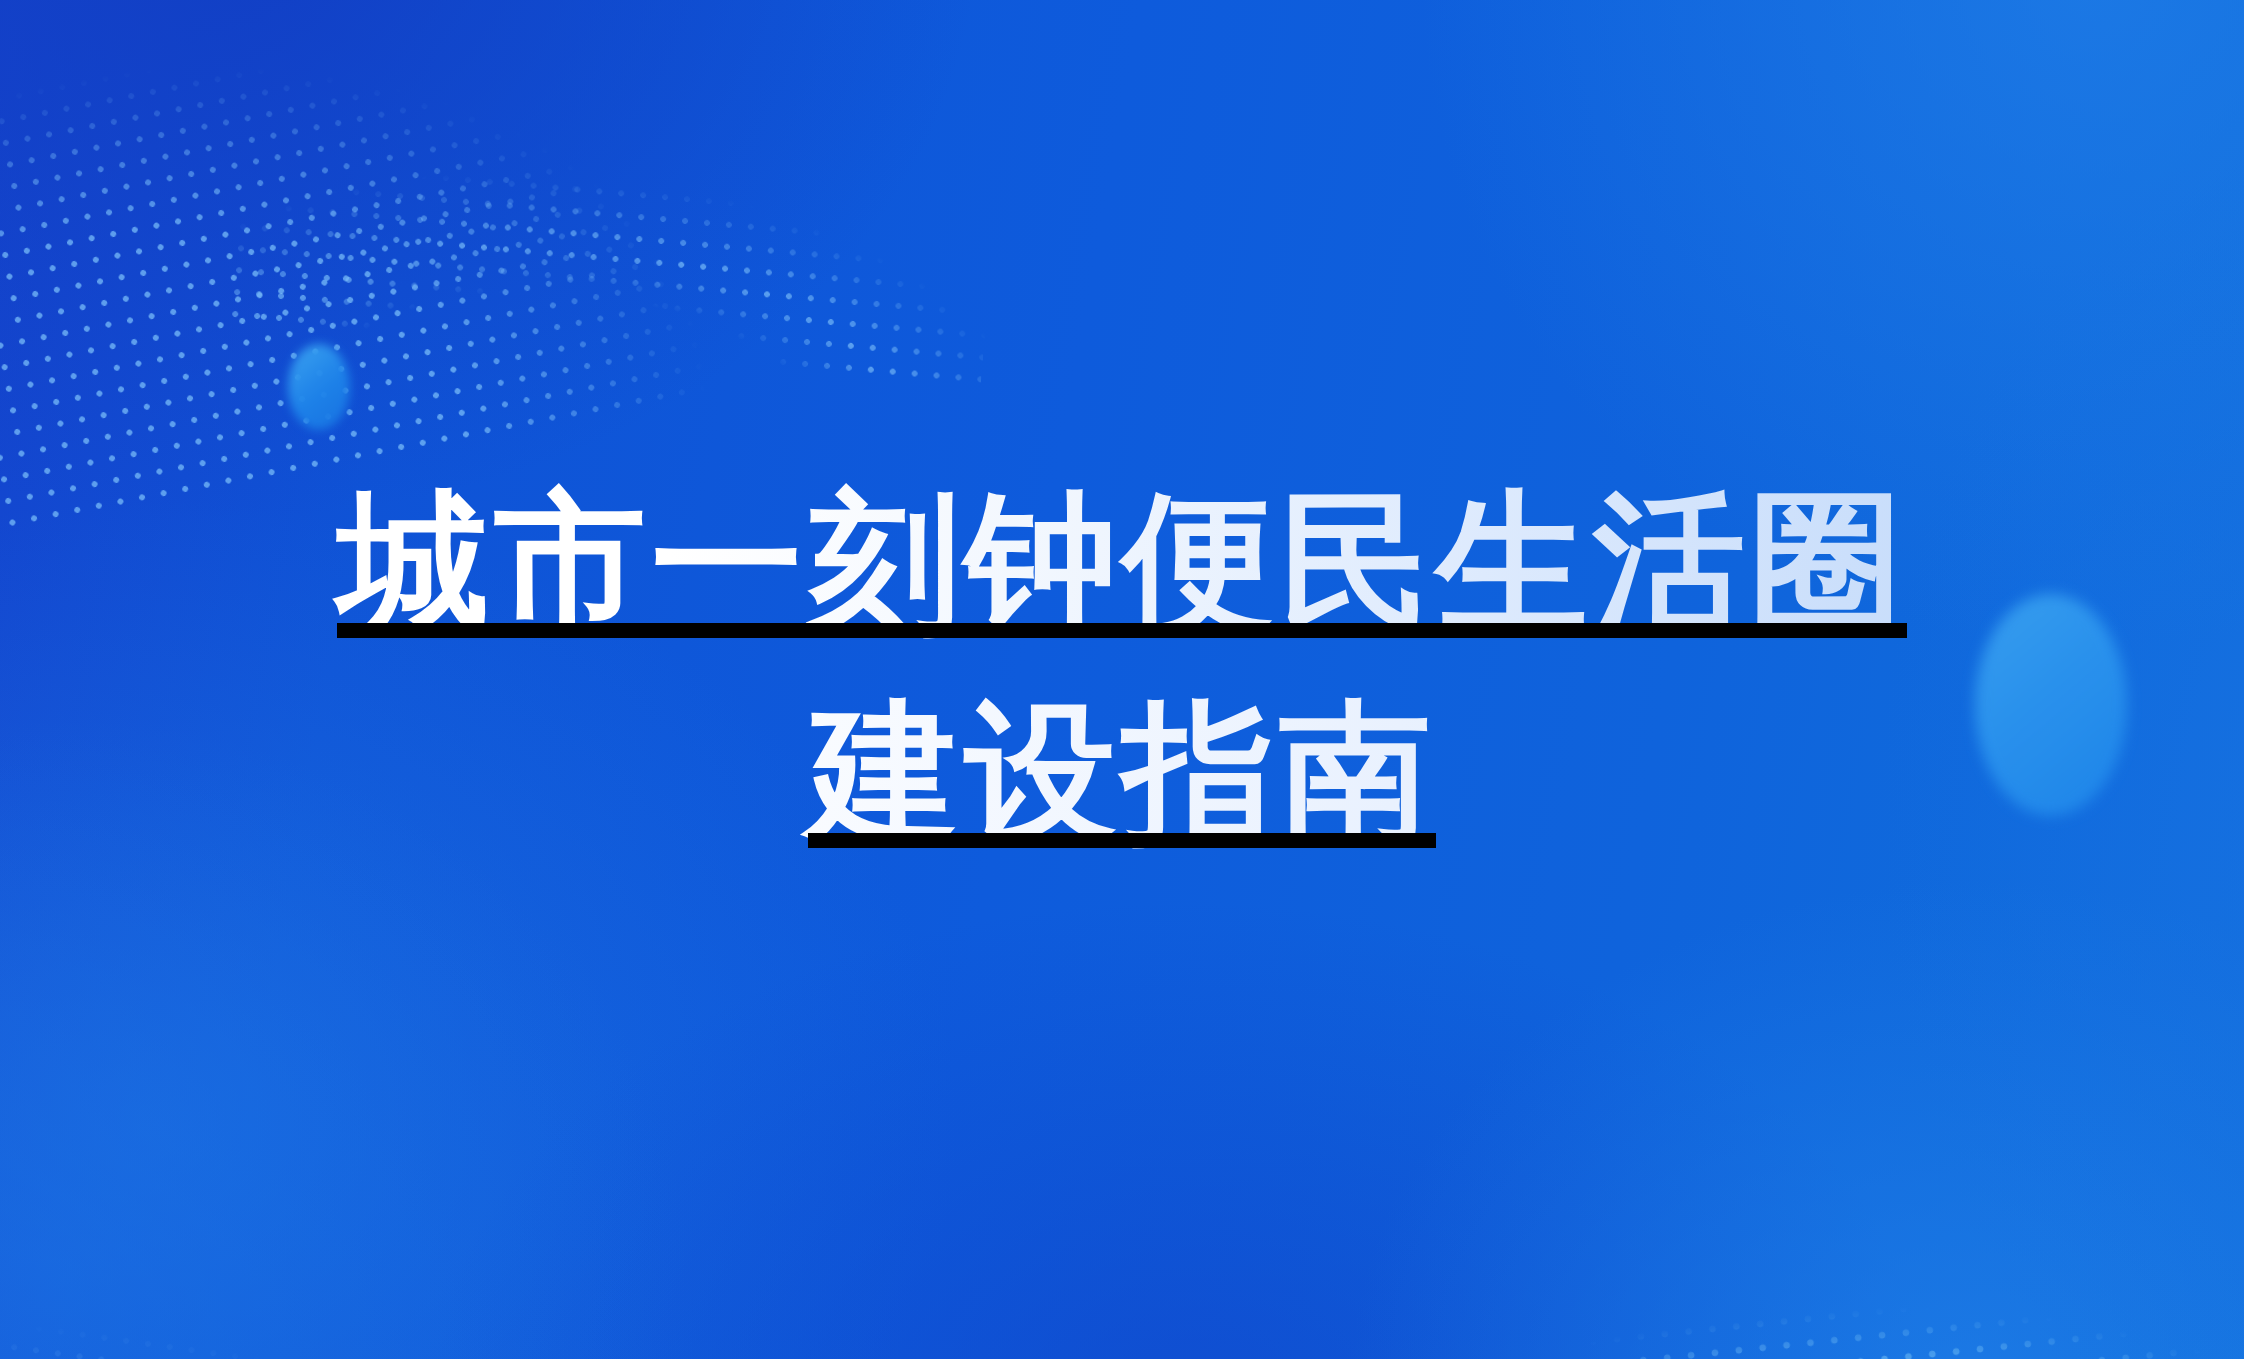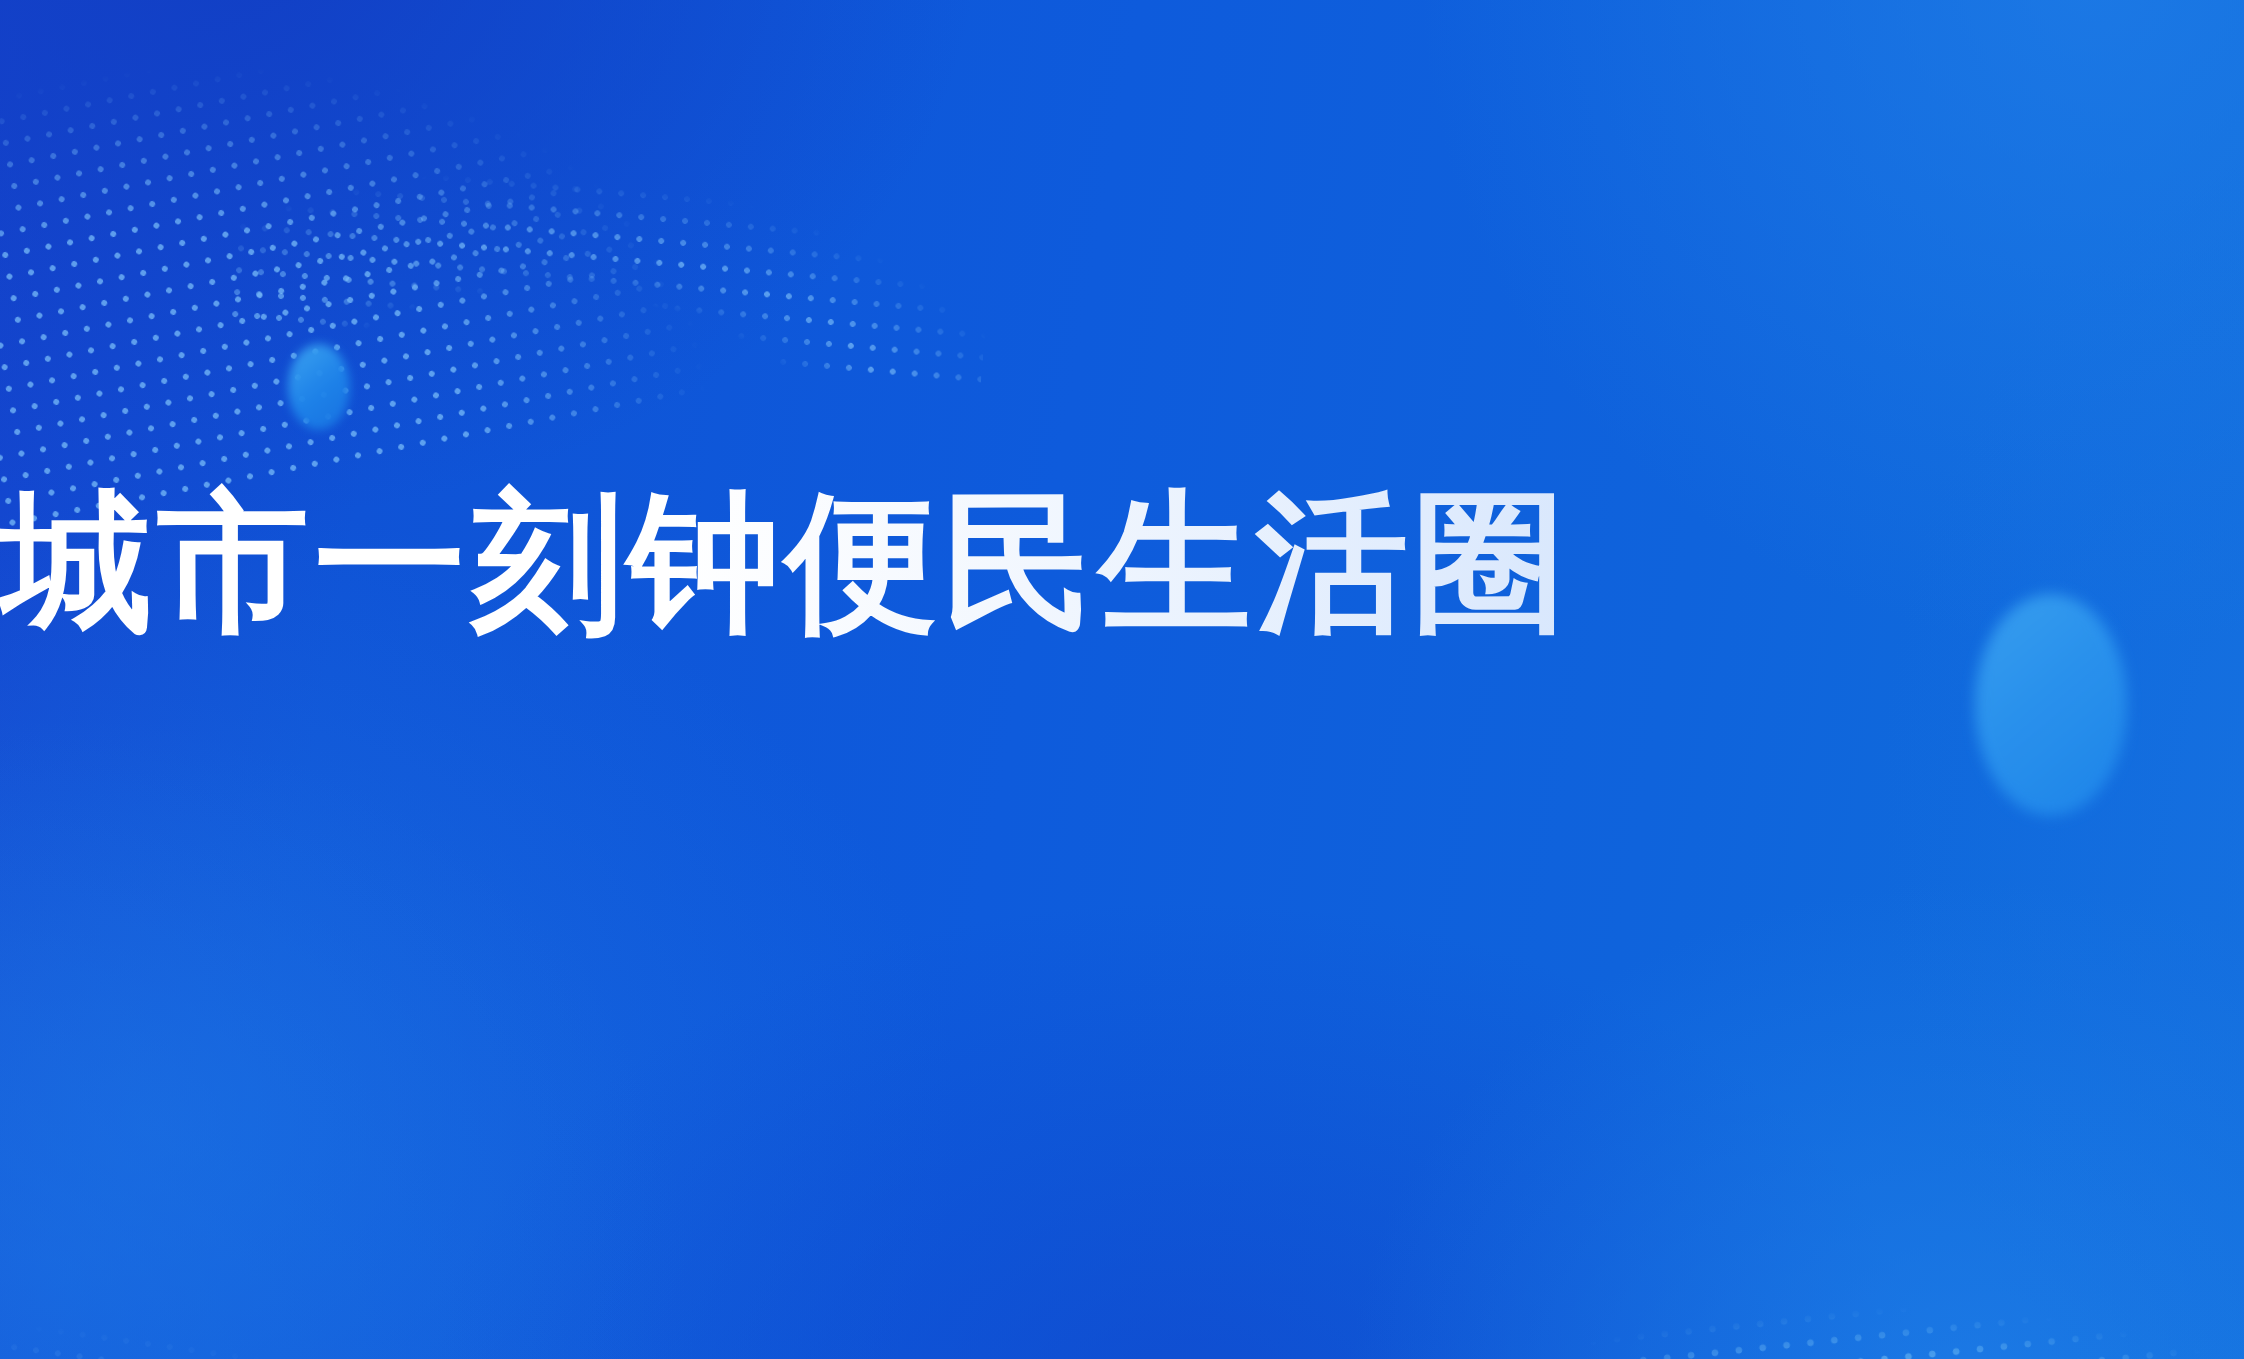--- a/index.html
+++ b/index.html
@@ -147,21 +147,23 @@
         rgba(0,0,0,0.9) 40%, rgba(0,0,0,0) 88%);
     opacity: 0.45;
   }
 
   
   #headline {
     position: absolute;
     left: 0;
     top: 458px;
     width: 2244px;
+    text-align: center;
     z-index: 5;
+    text-decoration: underline;
   }
   .headline-line {
     display: block;
     font-weight: 700;
     font-size: 152px;
     line-height: 1.38;
     letter-spacing: 5px;
     white-space: nowrap;
     background-image: linear-gradient(96deg,
         #FFFFFF 0%,
@@ -201,15 +203,16 @@
   <div class="dots" id="dots-topleft"></div>
   <div class="dots" id="dots-topleft-arc"></div>
   <div class="dots" id="dots-bottomright"></div>
   <div class="dots" id="dots-bottomleft"></div>
 
   <div class="ellipse" id="ellipse-left-accent"></div>
   <div class="ellipse" id="ellipse-right-accent"></div>
 
   <div id="headline">
     <span class="headline-line" id="headline-line-1">城市一刻钟便民生活圈</span>
+    <span class="headline-line" id="headline-line-2">建设指南</span>
   </div>
 
 </div>
 
 </body></html>

